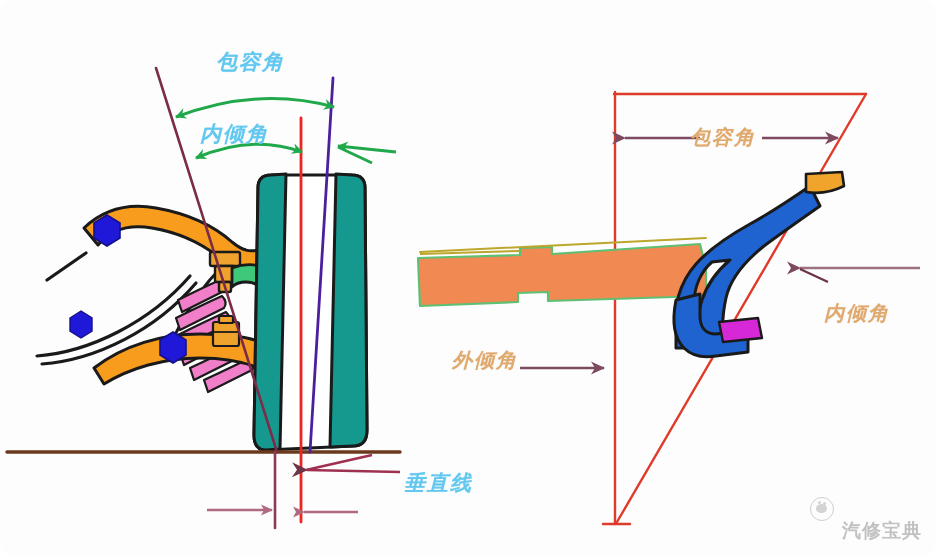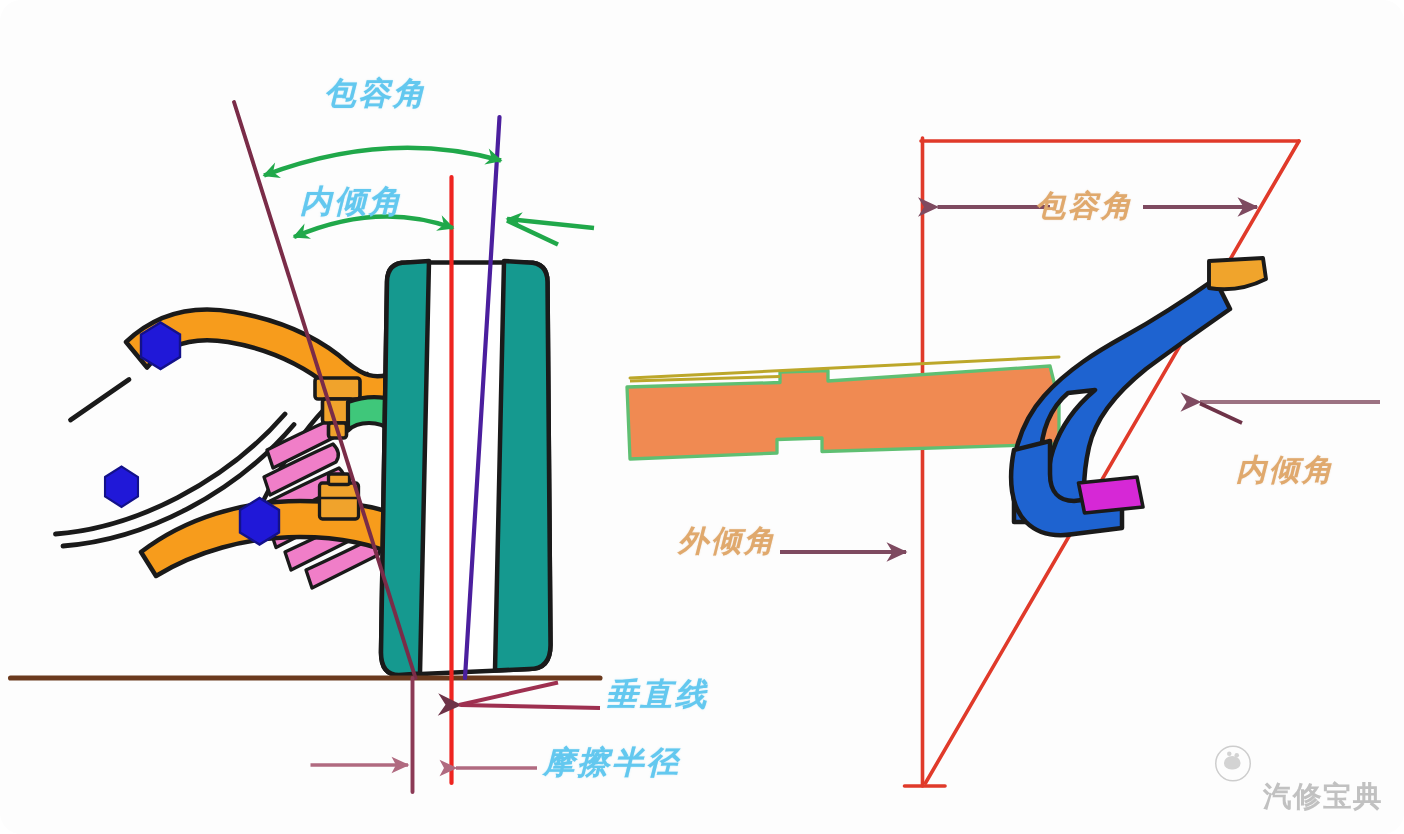--- a/index.html
+++ b/index.html
@@ -233,23 +233,22 @@
       <path d="M920,268 L800,268" fill="none" stroke="#9c7282" stroke-width="2.6" marker-end="url(#mvArrowL)"></path>
       <path d="M828,282 L800,269" fill="none" stroke="#6e3348" stroke-width="2.4"></path>
     </g>
   </svg>
 
   <div class="lbl lbl-blue" style="left:216px; top:48px;">包容角</div>
 
   <div class="lbl lbl-blue" style="left:200px; top:120px;">内倾角</div>
 
 
-  <div class="lbl lbl-blue" style="left:404px; top:449px;">垂直线</div>
-
-  <div class="lbl lbl-blue" style="left:362px; top:494px;">摩擦半径</div>
+  <div class="lbl lbl-blue" style="left:404px; top:469px;">垂直线</div>
+
 
   <div class="lbl lbl-gold" style="left:690px; top:124px;">包容角</div>
 
   <div class="lbl lbl-gold" style="left:452px; top:322px;margin-top:25px;">外倾角</div>
 
   <div class="lbl lbl-gold" style="left:824px; top:300px;">内倾角</div>
 
   <div id="wm">
     <div class="wm-logo"></div>
     <div class="wm-text">汽修宝典</div>

